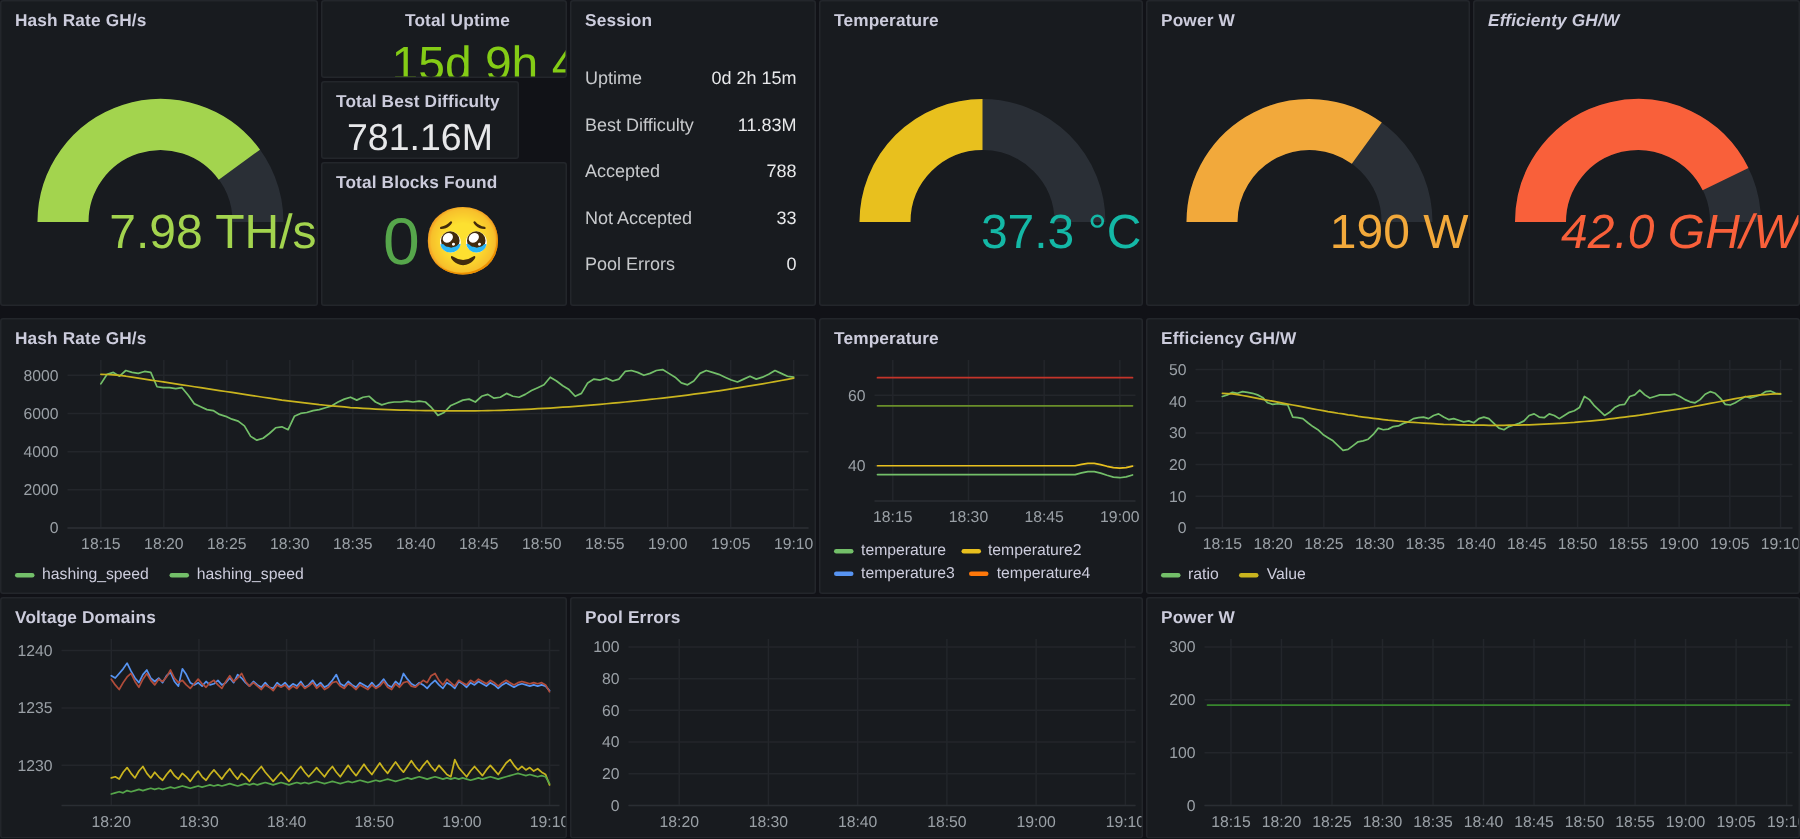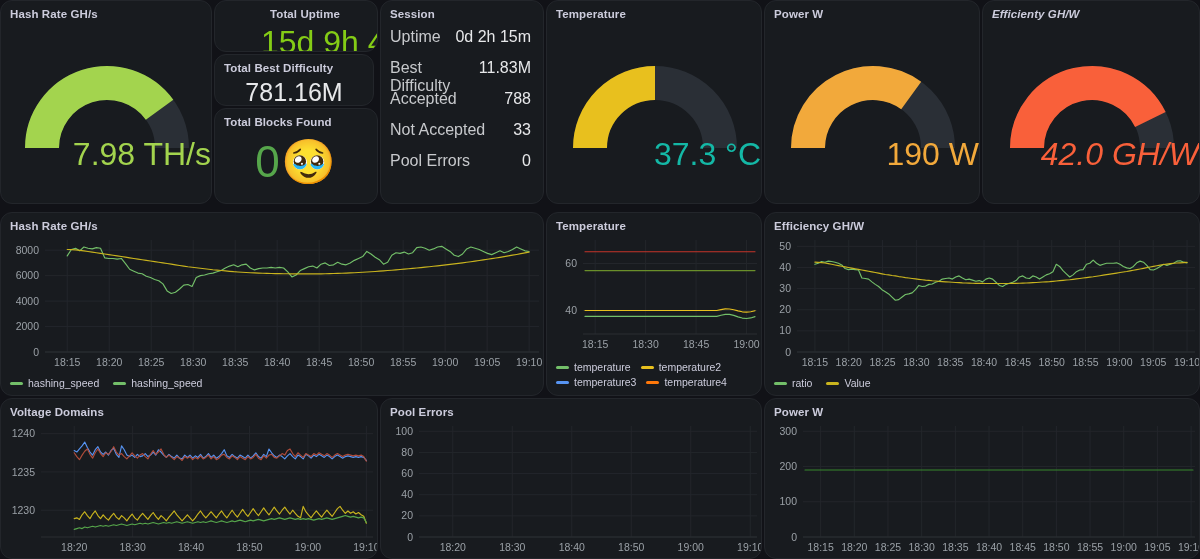--- a/index.html
+++ b/index.html
@@ -8,21 +8,21 @@
     background: #111217;
     font-family: "Liberation Sans", sans-serif;
     overflow: hidden;
   }
   .dash { width: 1200px; height: 559px; position: relative; }
 
   .panel {
     position: absolute;
     background: #181b1f;
     border: 1px solid #23262b;
-    border-radius: 12px;
+    border-radius: 2px;
     overflow: hidden;
   }
   .ptitle {
     font-size: 11.5px;
     color: #ccccdc;
     font-weight: 600;
     padding: 7px 0 0 9px;
     letter-spacing: .1px;
     white-space: nowrap;
   }
@@ -31,23 +31,23 @@
   .statval {
     width: 100%;
     text-align: center;
     font-weight: 400;
     line-height: 1;
     white-space: nowrap;
   }
 
   
   .sessrow {
-    display: flex; align-items: flex-start; justify-content: space-between;
+    display: flex; align-items: flex-end; justify-content: space-between;
     padding: 0 12px 0 9px;
-    font-size: 16px;
+    font-size: 12px;
     color: #d8d9da;
     height: 31px;
   }
   .sessrow .k { color: #c7c9cc; }
   .sessrow .v { color: #e7e8ea; }
 
   
   .gaugewrap { position: relative; width: 100%; height: calc(100% - 22px); }
   .gaugewrap svg { display: block; margin: 0 auto; }
   .gtext {
@@ -88,21 +88,21 @@
       </svg>
       <div class="gtext" style="top:118px;color:#a3d44e;">7.98 TH/s</div>
     </div>
   </div>
 
   <div class="panel" style="left:214px;top:0px;width:164px;height:52px;padding-left:46px;">
     <div class="ptitle">Total Uptime</div>
     <div class="statval" style="font-size:32px;color:#84cc16;margin-top:6px;">15d 9h 42m</div>
   </div>
 
-  <div class="panel" style="left:214px;top:54px;width:160px;height:52px;">
+  <div class="panel" style="left:214px;top:54px;width:132px;height:52px;">
     <div class="ptitle">Total Best Difficulty</div>
     <div class="statval" style="font-size:25px;color:#e7e8ea;margin-top:6px;">781.16M</div>
   </div>
 
   <div class="panel" style="left:214px;top:108px;width:164px;height:96px;">
     <div class="ptitle">Total Blocks Found</div>
     <div style="display:flex;align-items:center;justify-content:center;gap:2px;margin-top:12px;">
       <span style="font-size:44px;line-height:1;color:#56a64b;">0</span>
       <span style="font-size:44px;line-height:1;">🥹</span>
     </div>

